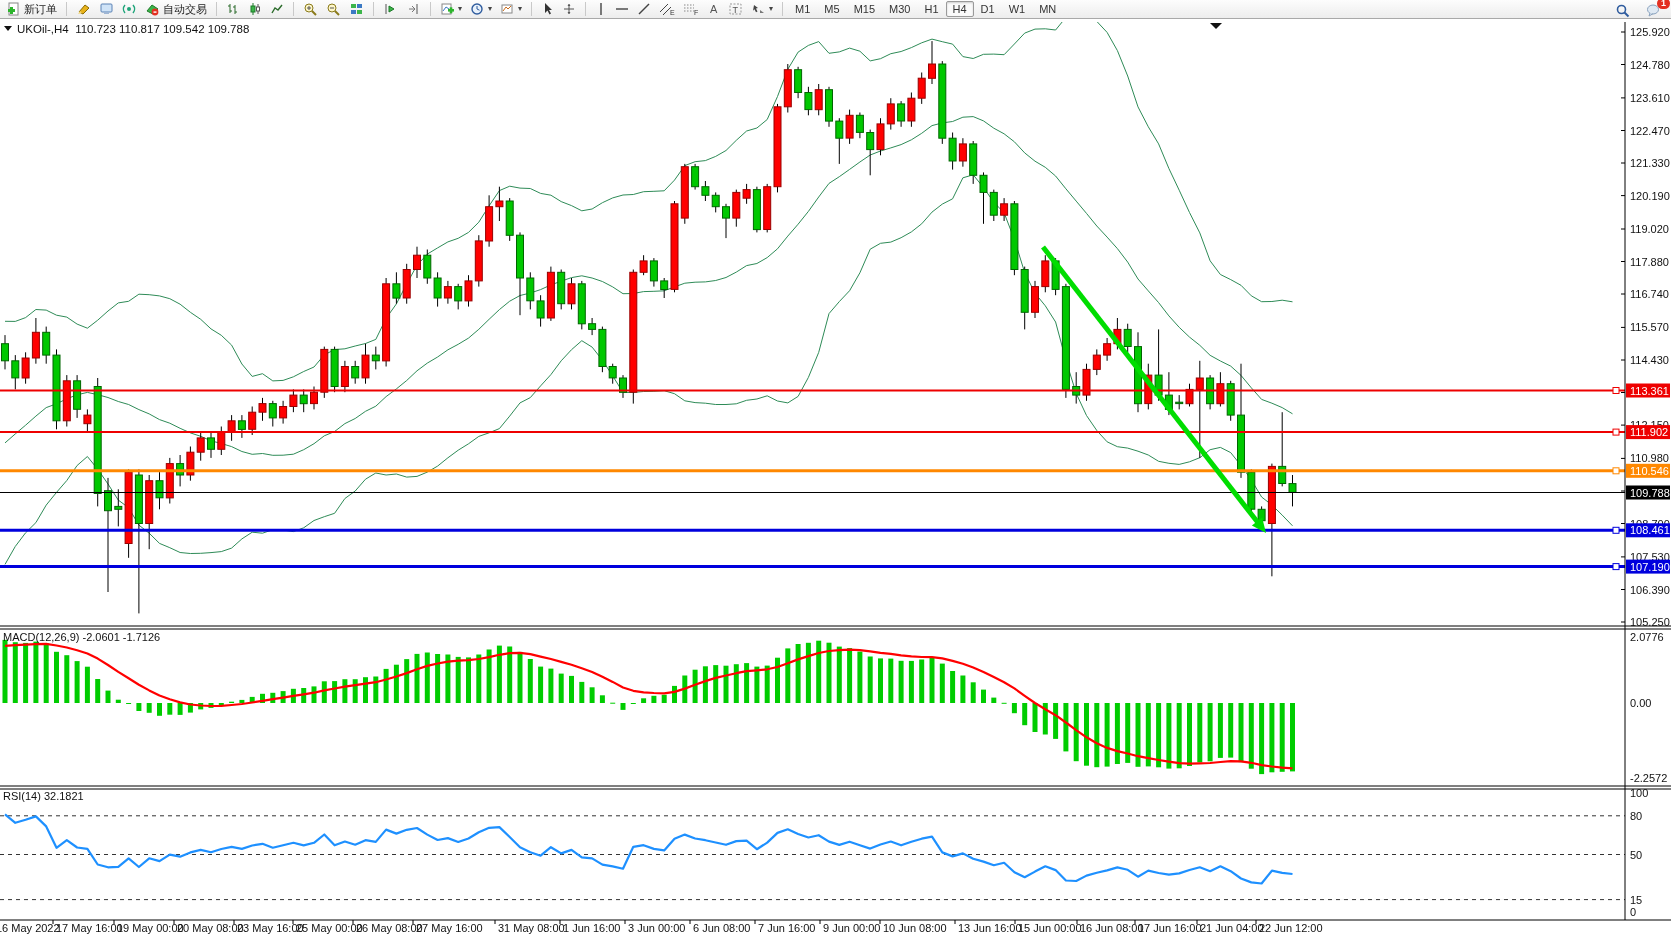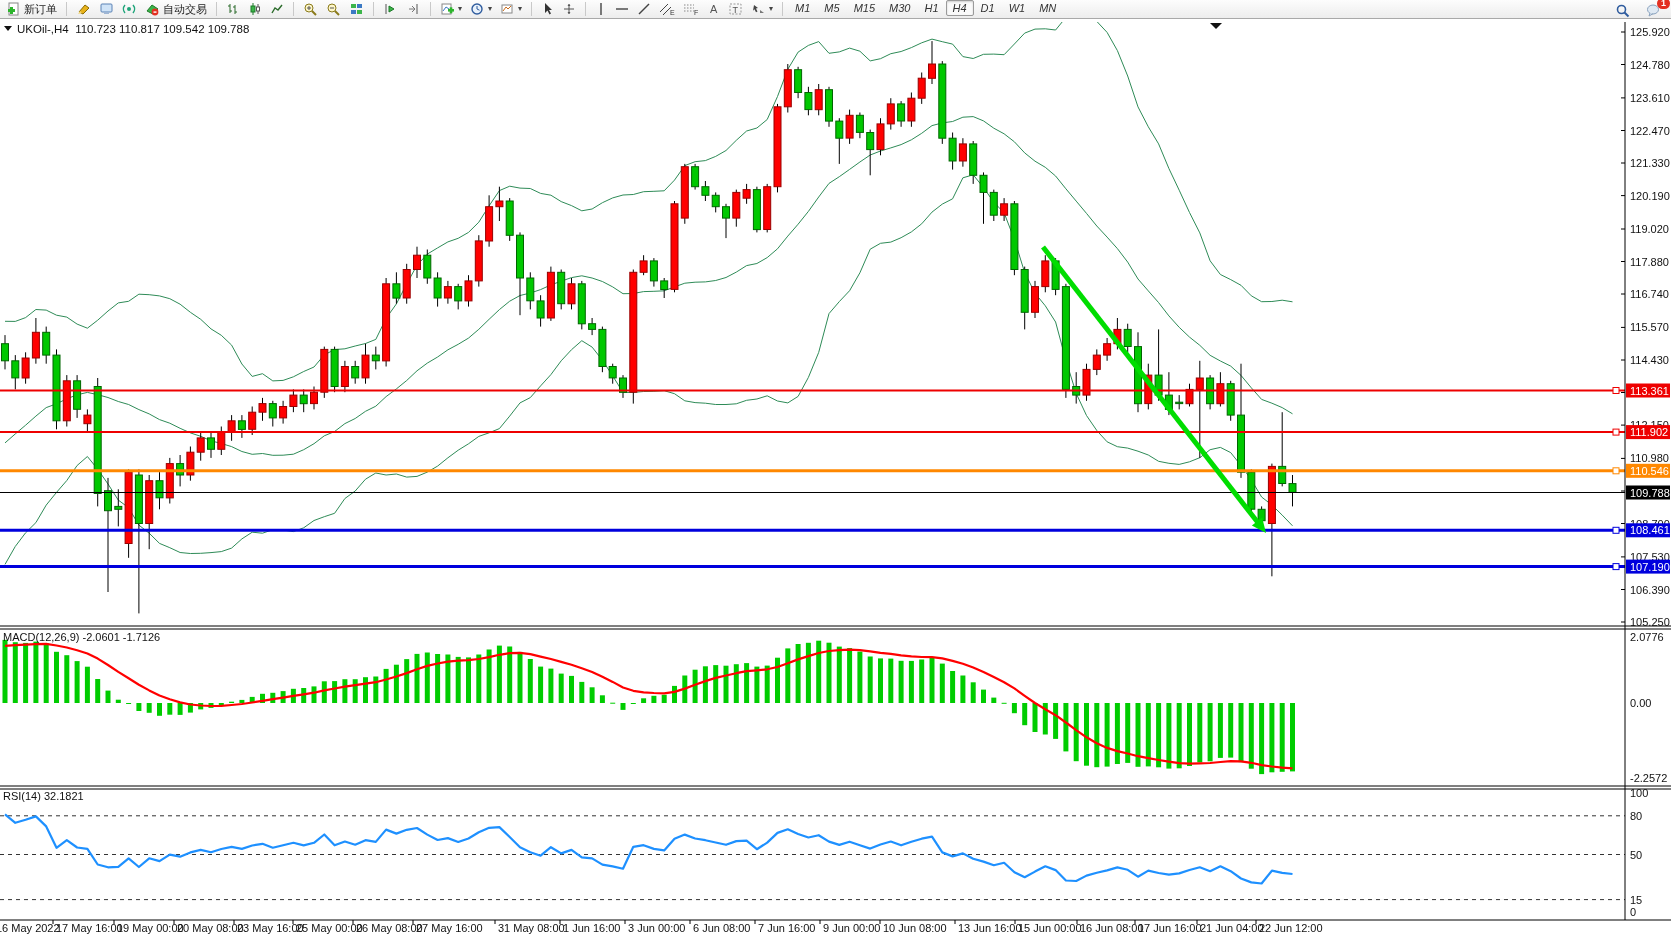--- a/index.html
+++ b/index.html
@@ -2,27 +2,27 @@
 <html><head>
 <meta charset="utf-8">
 <style>
   html,body{margin:0;padding:0;background:#fff;}
   #root{position:relative;width:1671px;height:937px;overflow:hidden;background:#fff;
         font-family:"Liberation Sans",sans-serif;-webkit-font-smoothing:none;}
   
   #toolbar{position:absolute;left:0;top:0;width:1671px;height:18px;
     background:linear-gradient(#fdfdfd,#ededed);border-bottom:1px solid #a9a9a9;
     display:flex;align-items:center;font-size:11px;color:#222;z-index:5;}
-  .tbgrp{display:flex;align-items:flex-start;height:18px;padding:0 3px;}
+  .tbgrp{display:flex;align-items:center;height:18px;padding:0 3px;}
   .tbsep{width:1px;height:14px;background:#c9c9c9;margin:0 2px;}
   .tbtn{display:flex;align-items:center;gap:3px;padding:1px 3px;border:1px solid transparent;
         border-radius:2px;height:14px;cursor:default;}
   .tbtn svg{display:block;}
   .caret{font-size:8px;color:#444;line-height:8px;}
-  .tf{padding:1px 6px;color:#333;font-size:11px;border:1px solid transparent;border-radius:2px;font-style:italic;}
+  .tf{padding:1px 6px;color:#333;font-size:11px;border:1px solid transparent;border-radius:2px;}
   .tf.active{background:#fafafa;border:1px solid #9a9a9a;box-shadow:inset 0 1px 2px rgba(0,0,0,.18);}
   #tb-right{position:absolute;right:6px;top:1px;display:flex;align-items:center;gap:8px;}
   .badge{position:absolute;top:-4px;right:-6px;background:#e33022;color:#fff;border-radius:7px;
          font-size:9px;padding:0 4px;line-height:11px;font-weight:bold;}
   
   #chart-wrap{position:absolute;left:0;top:0;width:1524px;height:937px;}
   svg text{font-family:"Liberation Sans",sans-serif;}
 </style>
 </head>
 <body>

